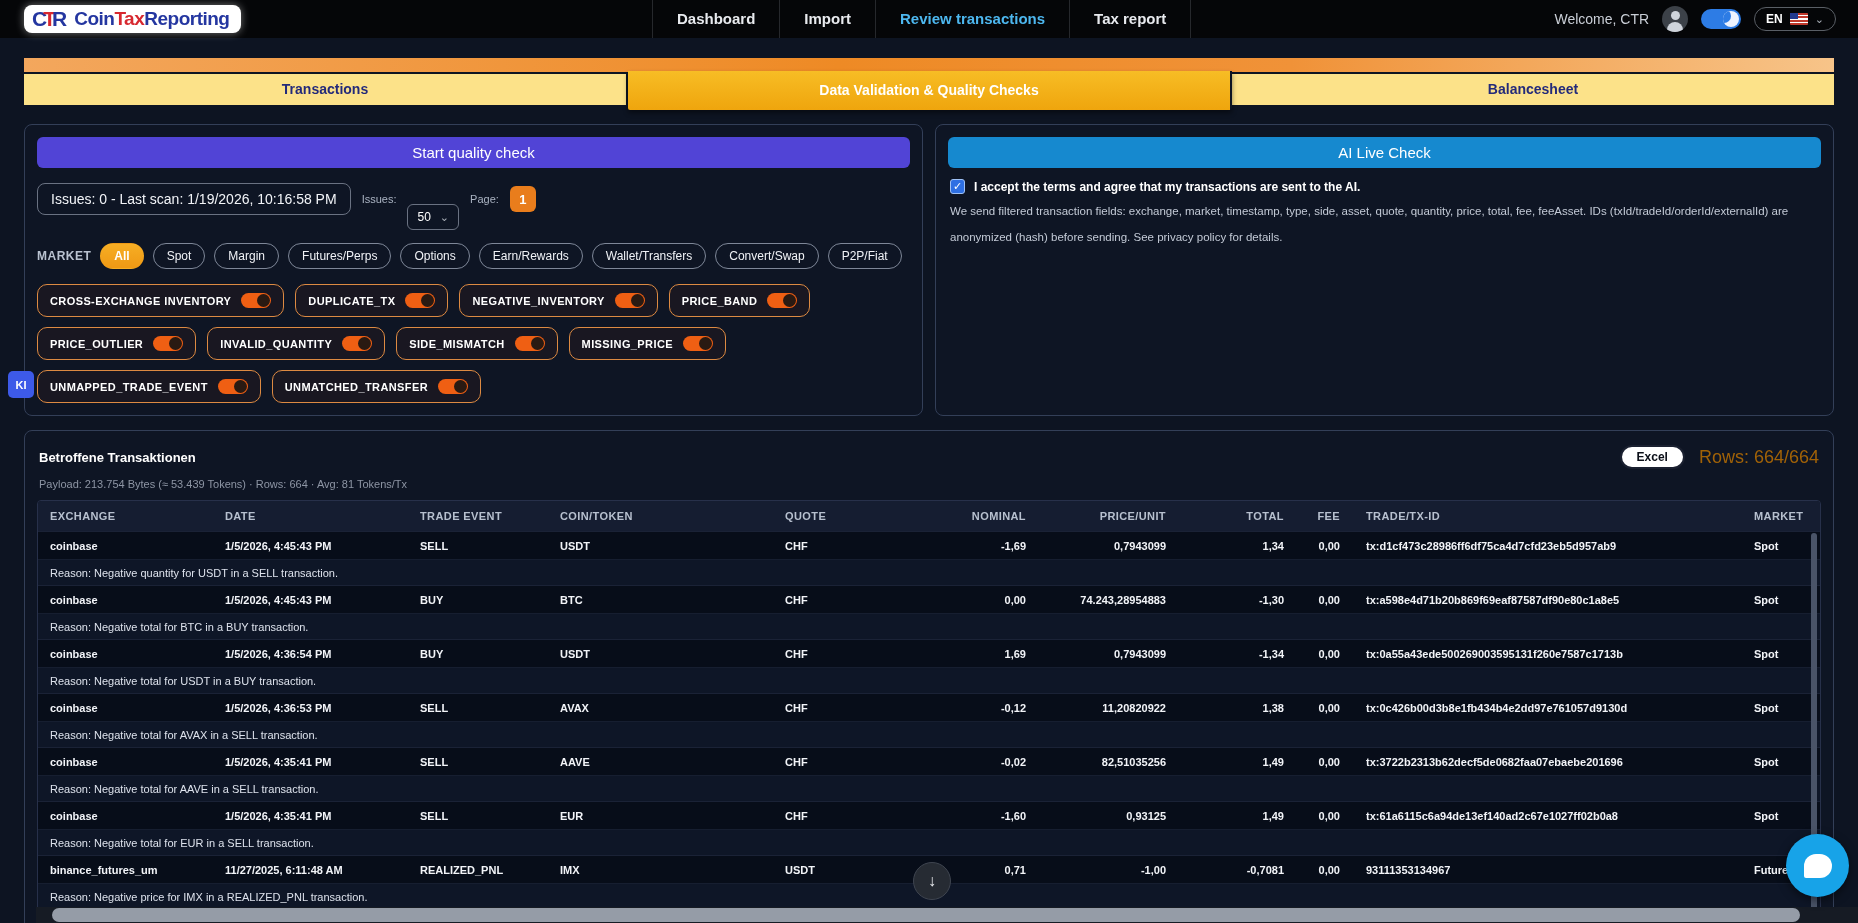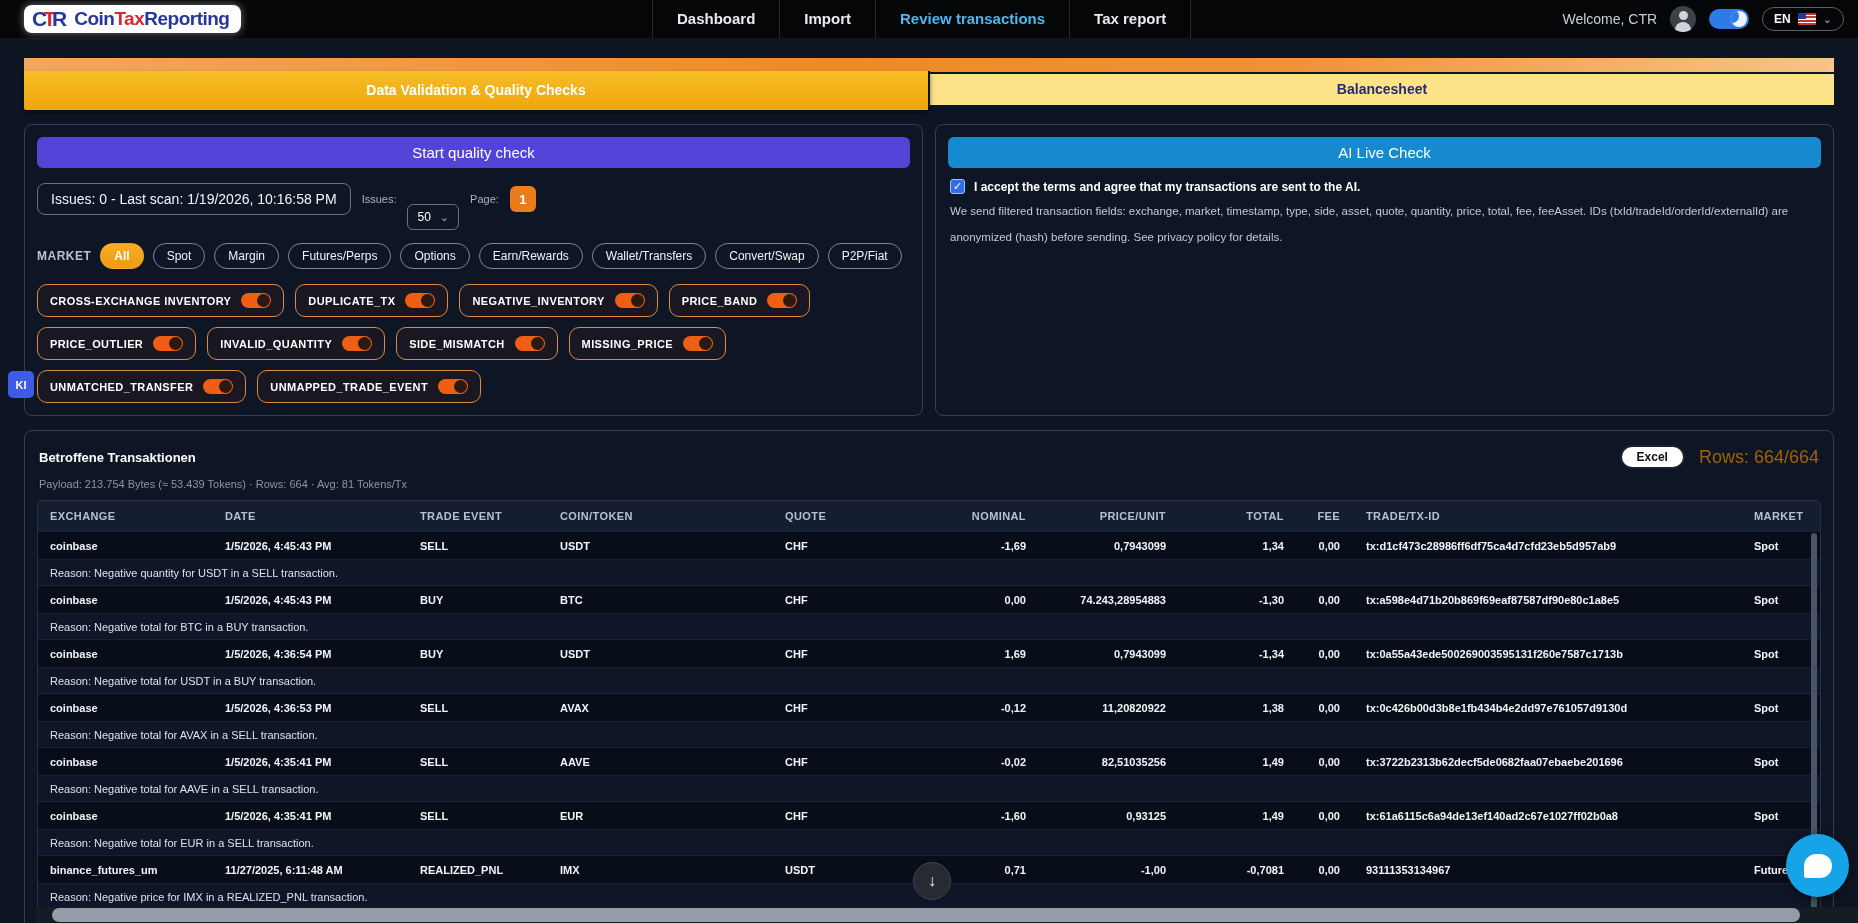--- a/index.html
+++ b/index.html
@@ -14,21 +14,21 @@
     display:flex; align-items:center; gap:7px; box-shadow:0 0 8px rgba(255,255,255,.45); }
   .logo-mark { font-size:21px; font-weight:bold; letter-spacing:-4px; color:#2436a0; padding-right:4px;}
   .logo-mark .t { color:#d7282f; }
   .logo-text { font-size:19px; font-weight:bold; letter-spacing:-0.5px; }
   .logo-text .blue { color:#2436a0; } .logo-text .red { color:#d7282f; }
   .nav-menu { position:absolute; left:652px; top:0; height:38px; display:flex; }
   .nav-item { padding:0 24px; line-height:38px; font-size:15px; font-weight:bold; color:#e8eaee;
     border-left:1px solid #26282c; cursor:pointer; }
   .nav-item:last-child { border-right:1px solid #26282c; }
   .nav-item.active { color:var(--nav-active,#4db7ef); }
-  .nav-right { position:absolute; right:14px; top:0; height:38px; display:flex; align-items:center; gap:13px; }
+  .nav-right { position:absolute; right:22px; top:0; height:38px; display:flex; align-items:center; gap:13px; }
   .welcome { font-size:14px; color:#c9ced6; }
   .avatar { width:26px; height:26px; border-radius:50%; background:#3c4148; position:relative; overflow:hidden; }
   .avatar::before { content:''; position:absolute; left:8.5px; top:5px; width:9px; height:9px; border-radius:50%; background:#cfd4db; }
   .avatar::after  { content:''; position:absolute; left:5px; top:16px; width:16px; height:10px; border-radius:8px 8px 0 0; background:#cfd4db; }
   .theme-toggle { width:40px; height:20px; border-radius:999px; background:#2d7ce5; position:relative; cursor:pointer; }
   .theme-knob { position:absolute; right:2px; top:2px; width:16px; height:16px; border-radius:50%; background:#eef3ff; overflow:hidden;}
   .theme-knob::after { content:''; position:absolute; left:-6px; top:-2px; width:14px; height:14px; border-radius:50%; background:#2d7ce5; }
   .lang { display:flex; align-items:center; gap:7px; border:1px solid #5a5f66; border-radius:15px; padding:4px 11px; cursor:pointer; }
   .lang-label { font-size:12px; font-weight:bold; color:#fff; }
   .flag { width:18px; height:12px; background:repeating-linear-gradient(#c0392b 0 1.7px,#fff 1.7px 3.4px); position:relative; border-radius:1px;}
@@ -130,20 +130,21 @@
       <span class="lang-label">EN</span>
       <span class="flag"></span>
       <span class="chev">⌄</span>
     </span>
   </div>
 </header>
 
 <div class="tabstrip">
   <div class="strip"></div>
   <div class="tabs">
+      <div class="tab">Transactions</div>
       <div class="tab active">Data Validation &amp; Quality Checks</div>
       <div class="tab">Balancesheet</div>
     </div>
 </div>
 
 <div class="panels">
   <section class="panel">
     <button class="big-btn start-btn">Start quality check</button>
     <div class="controls">
       <div class="scan-box">Issues: 0 - Last scan: 1/19/2026, 10:16:58 PM</div>
@@ -186,25 +187,25 @@
         </div>
         <div class="chip">
           <span class="chip-label">SIDE_MISMATCH</span>
           <span class="chip-toggle"></span>
         </div>
         <div class="chip">
           <span class="chip-label">MISSING_PRICE</span>
           <span class="chip-toggle"></span>
         </div>
         <div class="chip">
+          <span class="chip-label">UNMAPPED_TRADE_EVENT</span>
+          <span class="chip-toggle"></span>
+        </div>
+        <div class="chip">
           <span class="chip-label">UNMATCHED_TRANSFER</span>
-          <span class="chip-toggle"></span>
-        </div>
-        <div class="chip">
-          <span class="chip-label">UNMAPPED_TRADE_EVENT</span>
           <span class="chip-toggle"></span>
         </div>
       </div>
   </section>
 
   <section class="panel">
     <button class="big-btn ai-btn">AI Live Check</button>
     <div class="consent">
       <span class="checkbox">✓</span>
       <span class="consent-text">I accept the terms and agree that my transactions are sent to the AI.</span>

